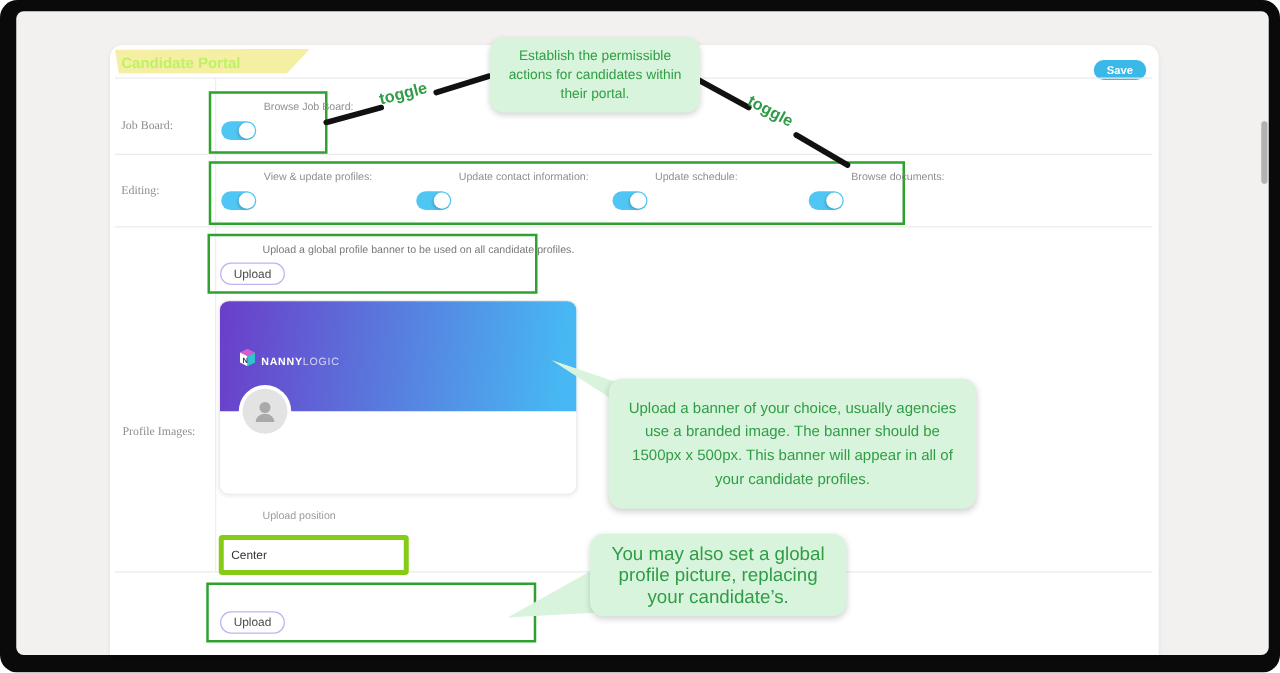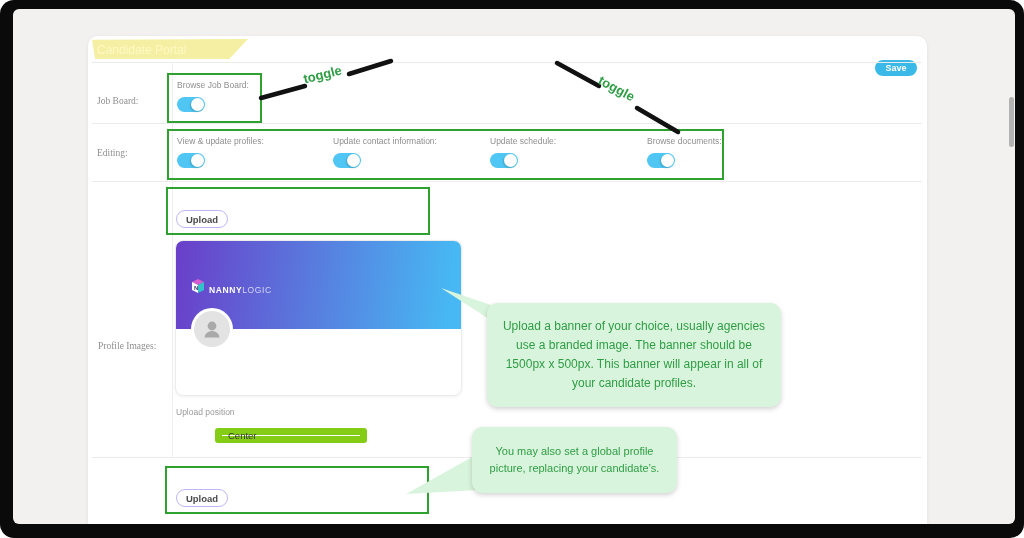--- a/index.html
+++ b/index.html
@@ -4,47 +4,47 @@
 <style>
   html,body{margin:0;padding:0;background:#fff;}
   #stage{position:relative;width:1024px;height:538px;background:#0a0a0a;border-radius:14px;overflow:hidden;
          font-family:"Liberation Sans",sans-serif;-webkit-font-smoothing:antialiased;}
   .screen{position:absolute;left:13px;top:9px;width:1002px;height:515px;background:#f2f1ef;border-radius:6px;}
   .card{position:absolute;left:88px;top:36px;width:839px;height:488px;background:#ffffff;
         border-radius:10px 10px 0 0;box-shadow:0 1px 4px rgba(0,0,0,0.07);}
   .hdivider{position:absolute;left:92px;width:830px;height:1px;background:#ebebeb;}
   .vdivider{position:absolute;left:172px;top:63px;width:1px;height:394px;background:#eeeeee;}
   .row-label{position:absolute;font-size:9.5px;color:#8f8f8f;font-family:Liberation Serif, serif;}
-  .small-label{font-size:8.5px;color:#8f8f8f;}
+  .small-label{font-size:8.5px;color:#8f8f8f;margin-left:34px;}
   .green-box{position:absolute;border:2px solid #2fa12f;box-sizing:border-box;}
   .toggle{position:relative;width:28px;height:15px;border-radius:8px;background:#4fc6f3;}
   .toggle::after{content:"";position:absolute;right:1px;top:1px;width:13px;height:13px;border-radius:50%;
                  background:#fff;box-shadow:-1px 1px 2px rgba(0,0,0,0.18);}
   .pill-btn{display:flex;align-items:center;justify-content:center;height:18px;border:1.5px solid #bcb7f2;
-            border-radius:10px;background:#fff;font-size:9.5px;font-weight:700;color:#4a4a4a;box-sizing:border-box;}
+            border-radius:10px;background:#fff;font-size:9.5px;font-weight:400;color:#4a4a4a;box-sizing:border-box;}
   .bubble{position:absolute;background:#d9f4dc;border-radius:11px;box-shadow:0 2px 5px rgba(0,0,0,0.18);
           color:#2f9d45;text-align:center;display:flex;align-items:center;justify-content:center;}
   .highlight{position:absolute;left:92px;top:39px;width:156px;height:20px;background:#f4efa3;
              clip-path:polygon(0 4%,100% 0,88% 100%,2% 100%);}
-  .title{position:absolute;left:97px;top:43px;font-size:12px;font-weight:400;color:#fef9c3;}
-  .save-btn{position:absolute;left:875px;top:60px;width:42px;height:16px;border-radius:8px;background:#3ab9e9;
+  .title{position:absolute;left:97px;top:43px;font-size:12px;font-weight:700;color:#bef264;}
+  .save-btn{position:absolute;left:875px;top:48px;width:42px;height:16px;border-radius:8px;background:#3ab9e9;
             color:#fff;font-size:9px;font-weight:700;display:flex;align-items:center;justify-content:center;}
   .annot{position:absolute;pointer-events:none;}
   .toggle-word{position:absolute;font-size:13px;font-weight:700;color:#2f9d45;}
   .banner-card{position:absolute;left:175px;top:240px;width:287px;height:156px;background:#fff;border:1px solid #ececec;
                border-radius:8px;box-sizing:border-box;box-shadow:0 1px 3px rgba(0,0,0,0.06);}
   .banner-gradient{position:absolute;left:0;top:0;width:100%;height:88px;border-radius:7px 7px 0 0;
                    background:linear-gradient(97deg,#6a3ec9 0%,#47b8f3 95%);}
   .logo{position:absolute;left:15px;top:38px;display:flex;align-items:flex-start;gap:4px;}
   .logo-bold{font-size:8.5px;font-weight:700;color:#fff;letter-spacing:0.6px;}
   .logo-light{font-size:8.5px;font-weight:400;color:rgba(255,255,255,0.72);letter-spacing:0.6px;}
   .avatar{position:absolute;left:18px;top:70px;width:36px;height:36px;border-radius:50%;background:#e3e3e3;
           box-shadow:0 0 0 3px #ffffff;display:flex;align-items:center;justify-content:center;}
-  .field{position:absolute;left:175px;top:428px;width:152px;height:15px;border:7px solid #84cc16;border-radius:3px;
-         box-sizing:border-box;font-size:9.5px;color:#333;display:flex;align-items:center;padding-left:6px;background:#fff;margin-left:40px;}
+  .field{position:absolute;left:175px;top:428px;width:152px;height:32px;border:4px solid #84cc16;border-radius:3px;
+         box-sizing:border-box;font-size:9.5px;color:#333;display:flex;align-items:center;padding-left:6px;background:#fff;}
   .scroll-thumb{position:absolute;left:1009px;top:97px;width:5px;height:50px;background:#b2b2b2;border-radius:2.5px;}
 </style>
 </head>
 <body>
 
 <div id="stage">
   <div class="screen"></div>
 
   <div class="card"></div>
 
@@ -70,20 +70,21 @@
   <div class="small-label" style="position:absolute;left:333px;top:136px">Update contact information:</div>
   <div class="toggle" style="position:absolute;left:333px;top:153px"></div>
   <div class="small-label" style="position:absolute;left:490px;top:136px">Update schedule:</div>
   <div class="toggle" style="position:absolute;left:490px;top:153px"></div>
   <div class="small-label" style="position:absolute;left:647px;top:136px">Browse documents:</div>
   <div class="toggle" style="position:absolute;left:647px;top:153px"></div>
 
   <div class="row-label" style="left:98px;top:341px">Profile Images:</div>
 
   <div class="green-box" style="left:166px;top:187px;width:264px;height:48px"></div>
+  <div class="small-label" style="position:absolute;left:176px;top:194px;color:#7a7a7a">Upload a global profile banner to be used on all candidate profiles.</div>
   <div class="pill-btn" style="position:absolute;left:176px;top:210px;width:52px">Upload</div>
 
   <div class="banner-card">
     <div class="banner-gradient">
       <div class="logo">
         <svg width="14" height="14" viewBox="0 0 14 14">
           <polygon points="7,0 13,3 7,6 1,3" fill="#d85bd0"></polygon>
           <polygon points="1,3 7,6 7,14 1,11" fill="#ffffff"></polygon>
           <polygon points="13,3 7,6 7,14 13,11" fill="#31c3c9"></polygon>
           <text x="3" y="11" font-size="6" font-weight="bold" fill="#3b3b6e">N</text>
@@ -111,15 +112,16 @@
     <polygon points="441,288 494,306 506,330" fill="#d9f4dc"></polygon>
     <polygon points="406,494 474,456 478,490" fill="#d9f4dc"></polygon>
     <line x1="261" y1="98" x2="305" y2="86" stroke="#111" stroke-width="4.5" stroke-linecap="round"></line>
     <line x1="349" y1="74" x2="391" y2="61" stroke="#111" stroke-width="4.5" stroke-linecap="round"></line>
     <line x1="557" y1="63" x2="599" y2="86" stroke="#111" stroke-width="4.5" stroke-linecap="round"></line>
     <line x1="637" y1="108" x2="678" y2="132" stroke="#111" stroke-width="4.5" stroke-linecap="round"></line>
   </svg>
   <div class="toggle-word" style="left:303px;top:67px;transform:rotate(-14deg)">toggle</div>
   <div class="toggle-word" style="left:597px;top:81px;transform:rotate(28deg)">toggle</div>
 
+  <div class="bubble" style="left:392px;top:30px;width:168px;height:60px;font-size:11px;font-weight:500;line-height:15px;padding:2px 8px;box-sizing:border-box">Establish the permissible actions for candidates within their portal.</div>
   <div class="bubble" style="left:487px;top:303px;width:294px;height:104px;font-size:12px;font-weight:500;line-height:19px;padding:4px 13px;box-sizing:border-box">Upload a banner of your choice, usually agencies use a branded image. The banner should be 1500px x 500px. This banner will appear in all of your candidate profiles.</div>
-  <div class="bubble" style="left:472px;top:427px;width:205px;height:66px;font-size:11px;font-weight:500;line-height:17px;padding:4px 10px;box-sizing:border-box">You may also set a global profile picture, replacing your candidate’s.</div>
+  <div class="bubble" style="left:472px;top:427px;width:205px;height:66px;font-size:15px;font-weight:500;line-height:17px;padding:4px 10px;box-sizing:border-box">You may also set a global profile picture, replacing your candidate’s.</div>
 </div>
 
 </body></html>

